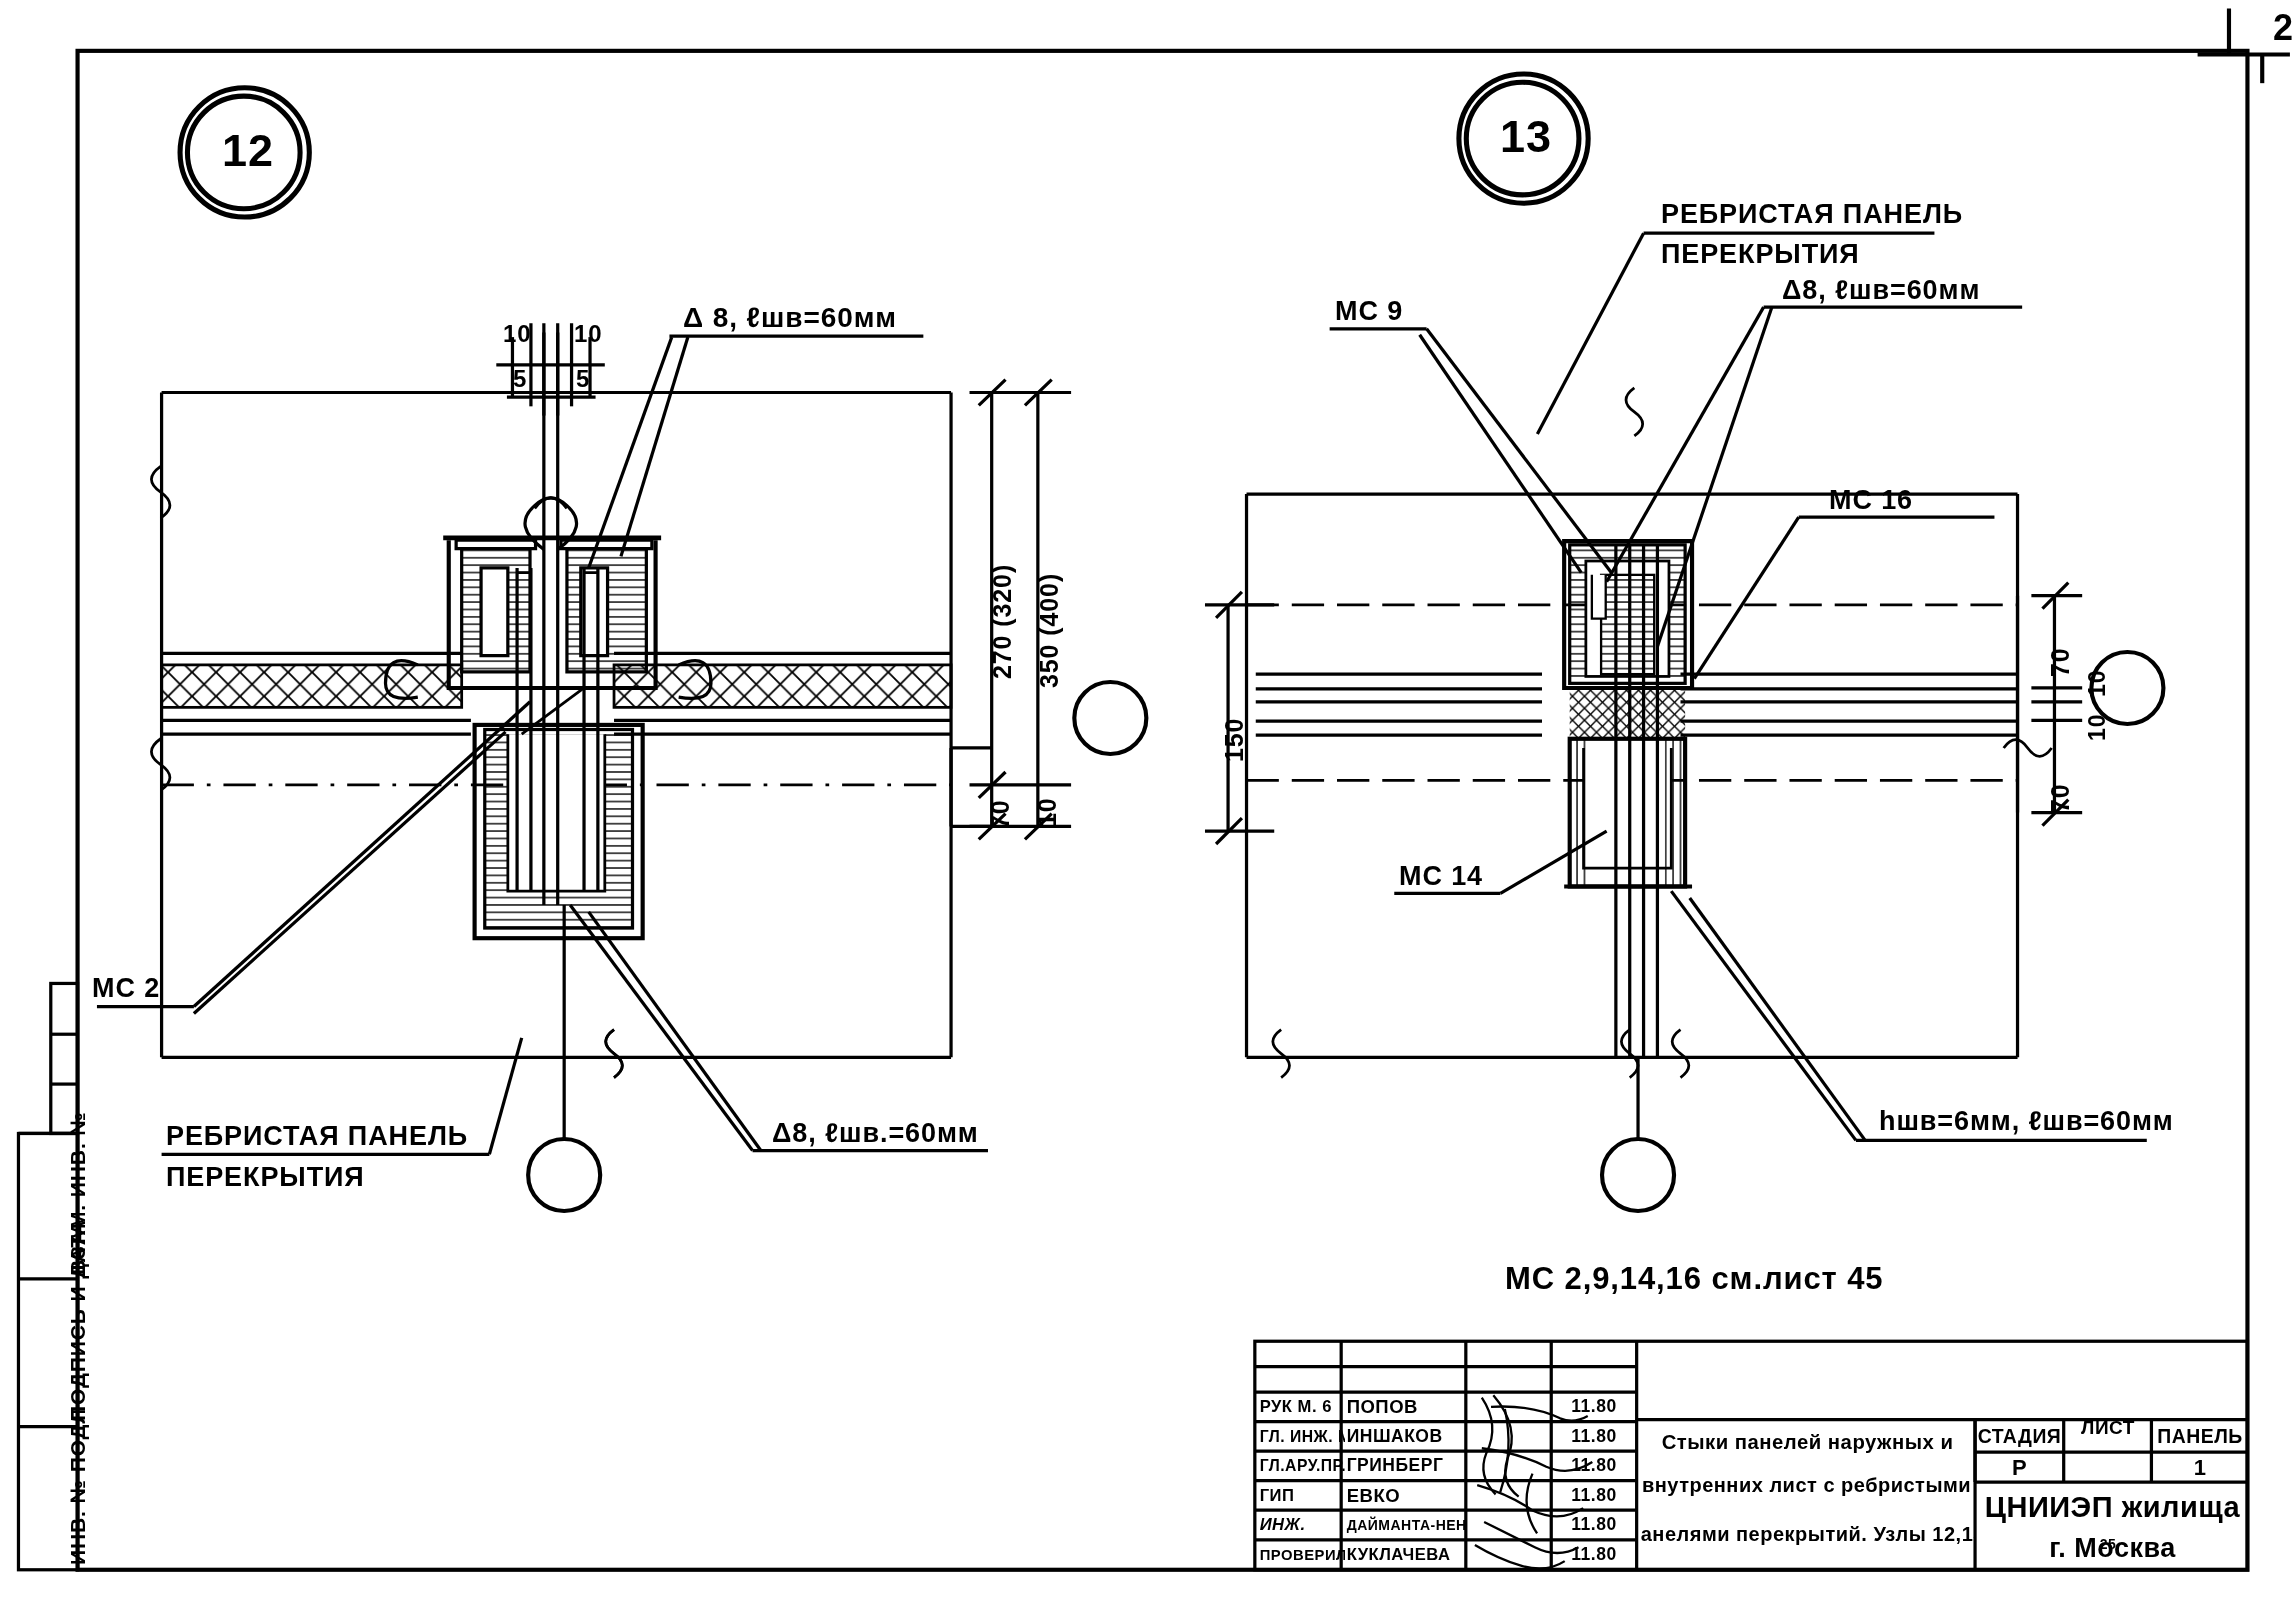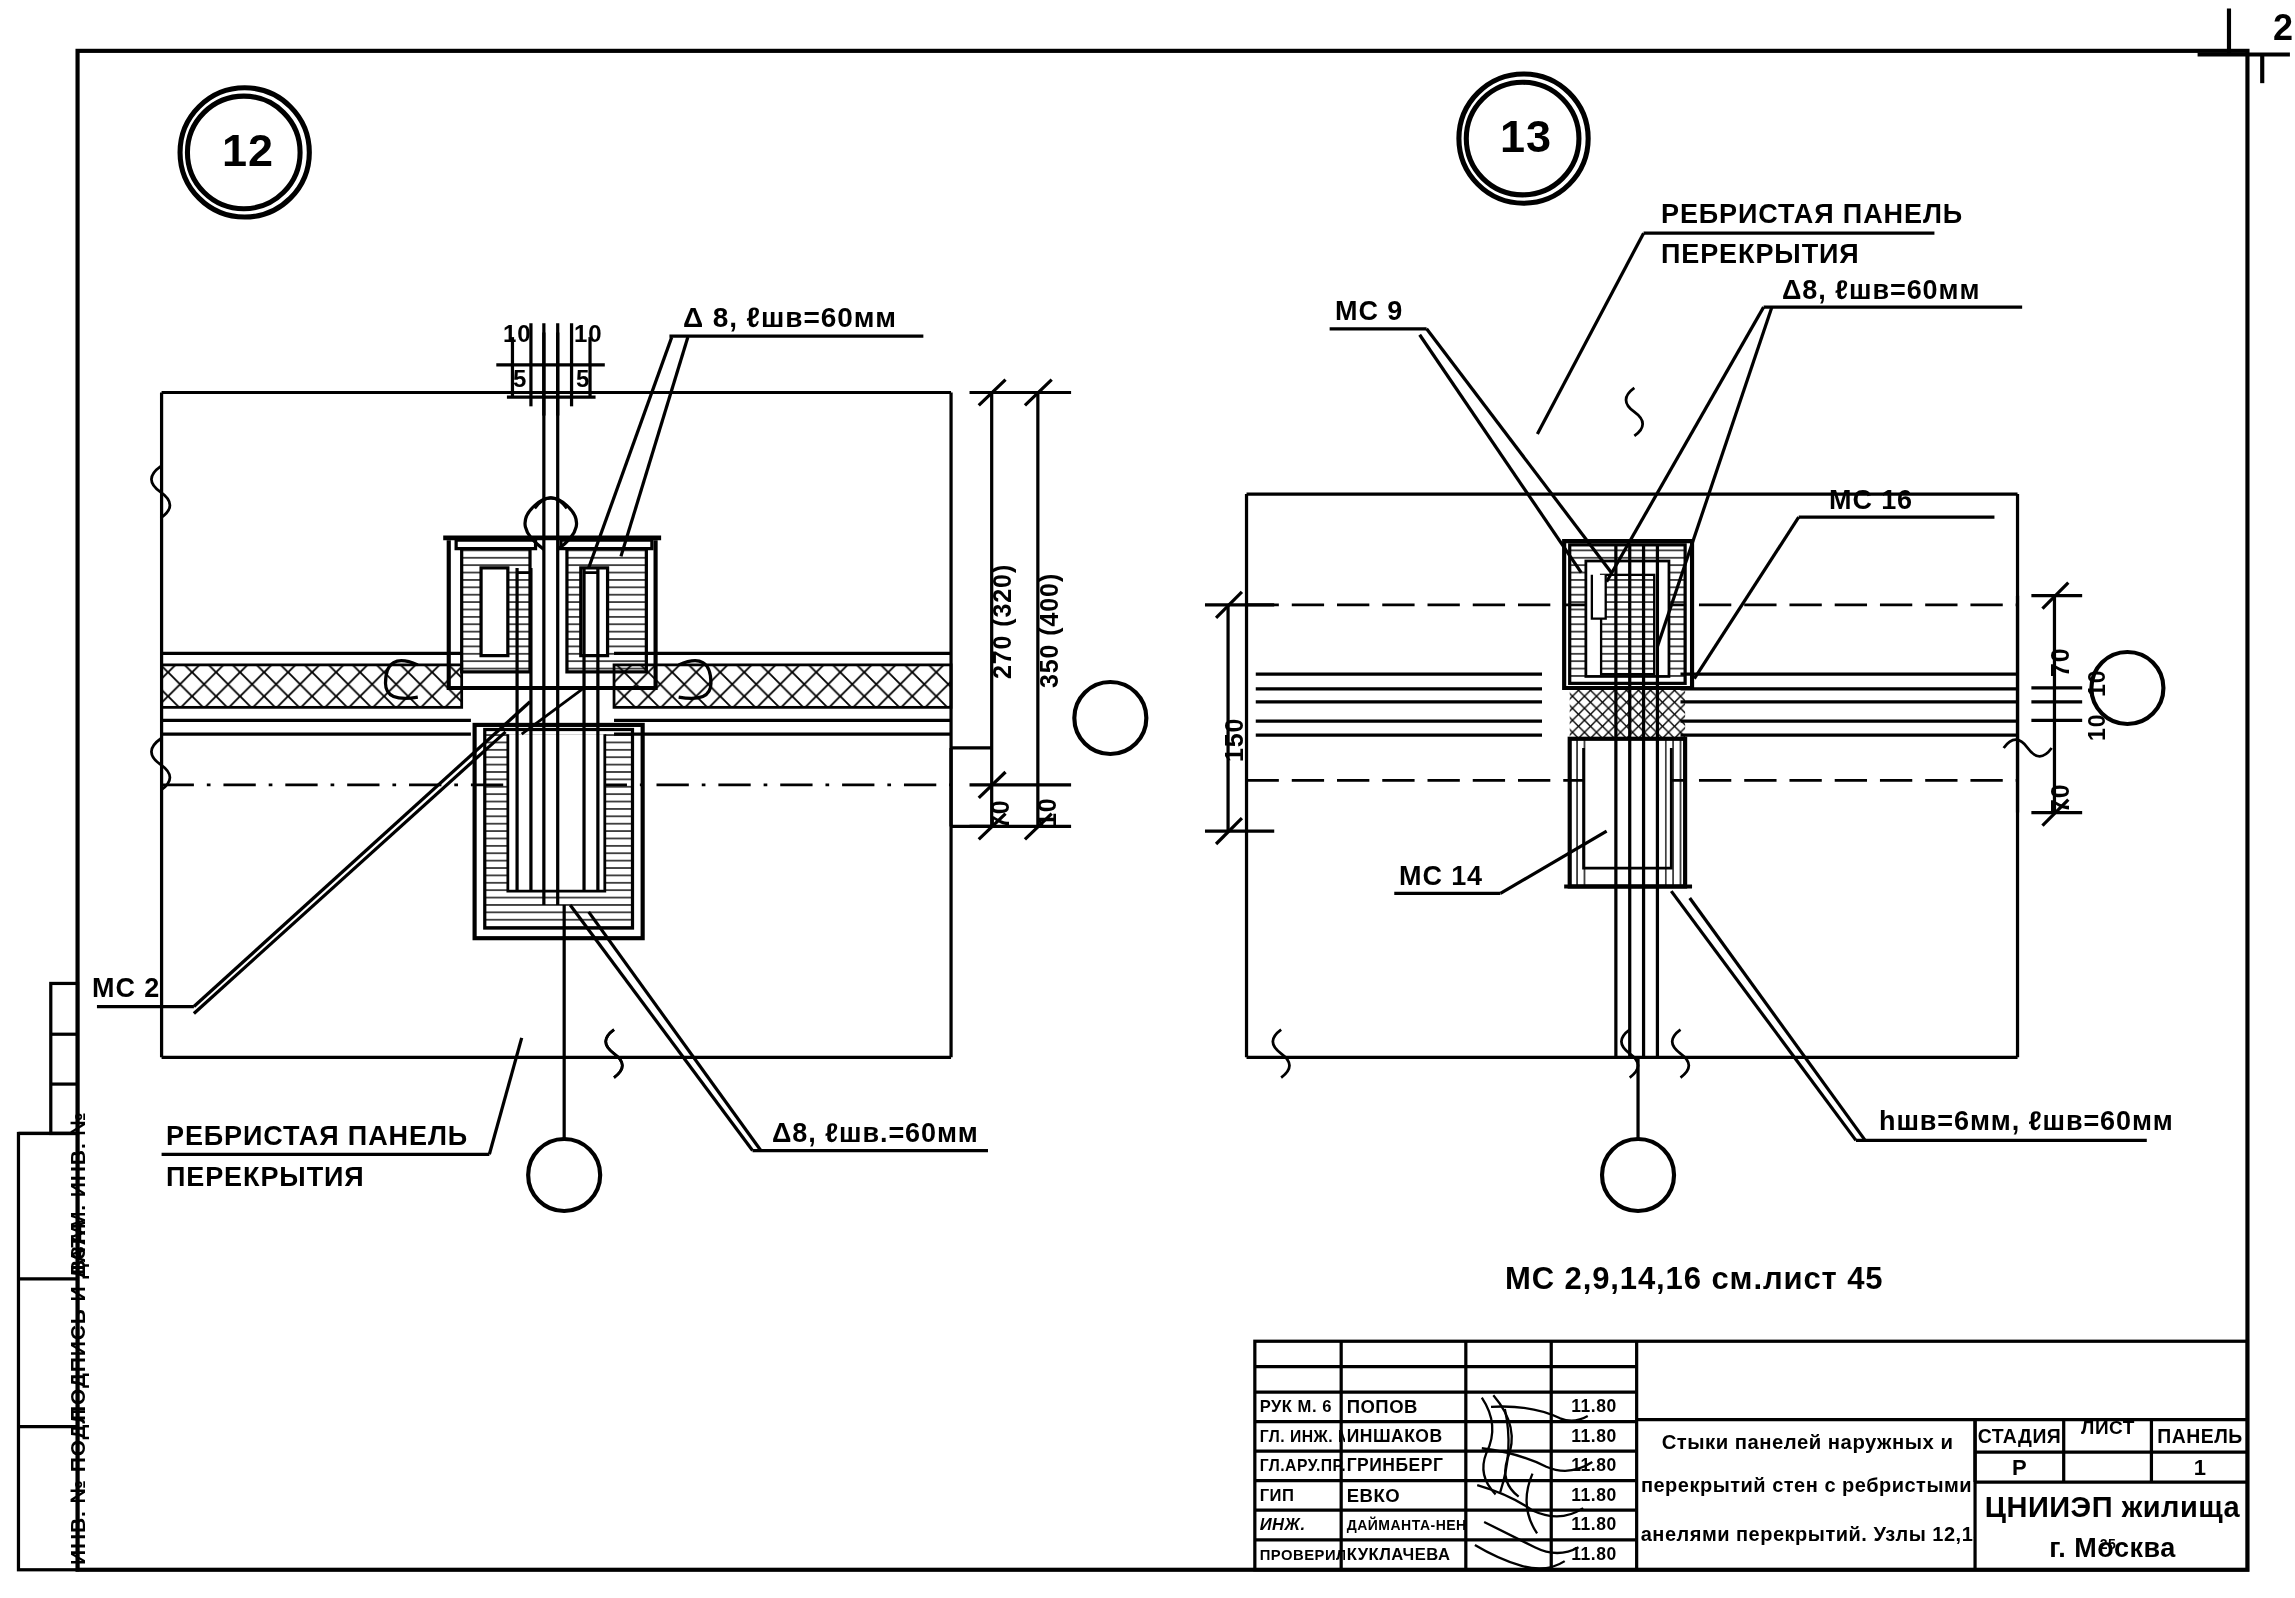--- a/index.html
+++ b/index.html
@@ -458,21 +458,21 @@
       <path d="M30 130 q80 10 140 40 q50 22 100 -10"></path>
       <path d="M20 210 q70 20 120 55 q60 28 110 -5"></path>
       <path d="M35 290 q60 30 110 55 q50 25 95 0"></path>
       <path d="M15 340 q50 30 100 45 q55 16 95 -10"></path>
       <path d="M80 45 q20 90 -10 180"></path>
       <path d="M140 185 q-30 70 10 130"></path>
     </g>
   </svg>
 
   <div class="tb-cell" style="left:1642px; top:1426px; width:331px; height:33px; font-size:20.3px;">Стыки панелей наружных и</div>
-  <div class="tb-cell" style="left:1639px; top:1469px; width:335px; height:33px; font-size:20px;">перекрытий стен с ребристыми</div>
+  <div class="tb-cell" style="left:1639px; top:1469px; width:335px; height:33px; font-size:20px;">внутренних лист с ребристыми</div>
   <div class="tb-cell" style="left:1639px; top:1518px; width:335px; height:33px; font-size:20px;">панелями перекрытий. Узлы 12,13</div>
 
   <div class="tb-cell" style="left:1976px; top:1421px; width:87px; height:30.5px; font-size:19.4px;">СТАДИЯ</div>
   <div class="tb-cell" style="left:2065px; top:1421px; width:86px; height:14px; font-size:19px;">ЛИСТ</div>
   <div class="tb-cell" style="left:2153px; top:1421px; width:94px; height:30.5px; font-size:19.4px;">ПАНЕЛЬ</div>
 
   <div class="tb-cell" style="left:1976px; top:1454px; width:87px; height:28px; font-size:22px;">Р</div>
   <div class="tb-cell" style="left:2065px; top:1530px; width:86px; height:28px; font-size:14px;">25</div>
   <div class="tb-cell" style="left:2153px; top:1454px; width:94px; height:28px; font-size:22px;">1</div>
 

